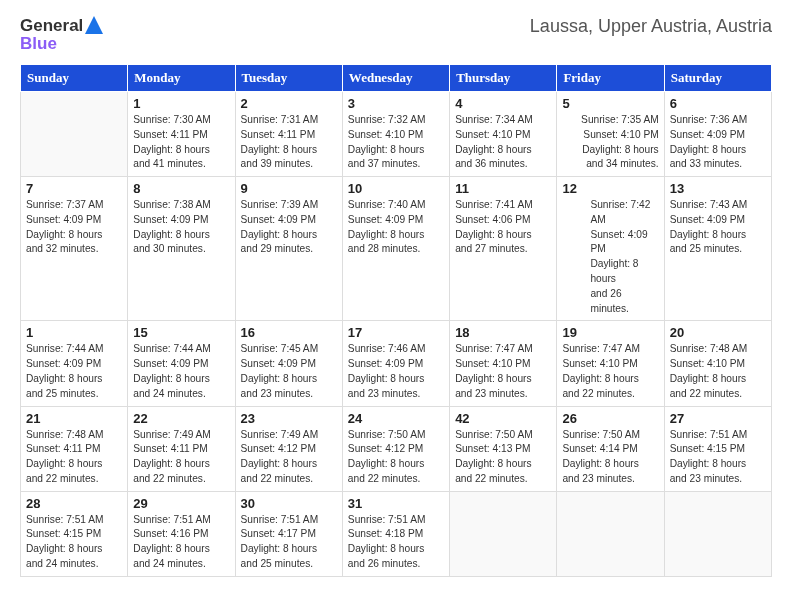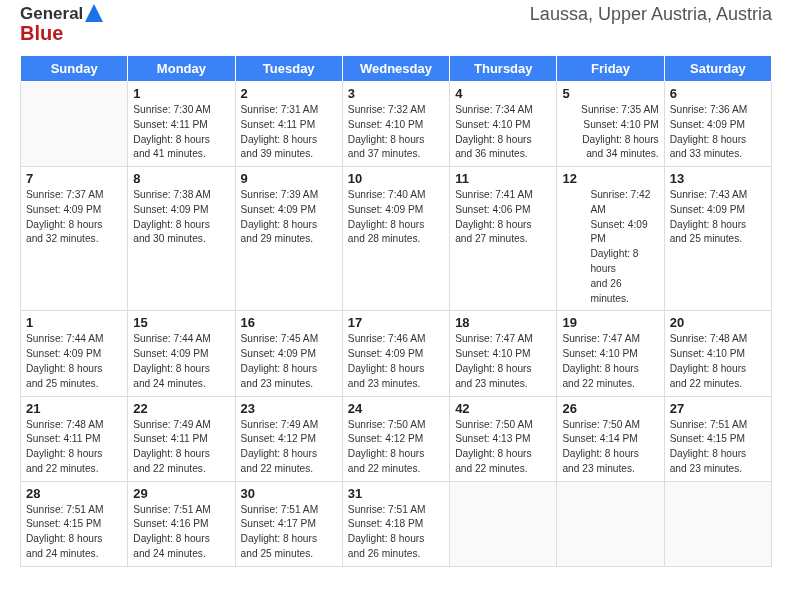--- a/index.html
+++ b/index.html
@@ -6,21 +6,21 @@
     body {
       font-family: Arial, sans-serif;
       background: #fff;
       width: 792px;
       height: 612px;
       overflow: hidden;
     }
     .page {
       width: 792px;
       height: 597px;
-      padding: 4px 20px 10px 20px;
+      padding: 16px 20px 10px 20px;
       background: #fff;
     }
     .header {
       display: flex;
       align-items: flex-start;
       justify-content: space-between;
       margin-bottom: 10px;
     }
     .logo {
       display: flex;
@@ -41,26 +41,27 @@
     .subtitle {
       font-size: 18px;
       color: #555;
     }
     .calendar {
       width: 100%;
       border-collapse: collapse;
       table-layout: fixed;
     }
     .calendar th {
-      background-color: #3b82f6;
+      background-color: #1d4ed8;
       color: #fff;
-      text-align: center;
+      text-align: left;
       padding: 5px 6px;
       font-size: 13px;
       border: 1px solid #fff;
+      font-family: Liberation Serif, serif;
     }
     .calendar td {
       vertical-align: top;
       padding: 4px 5px;
       border: 1px solid #ddd;
       font-size: 10.5px;
       color: #333;
       height: 82px;
       background: #fff;
     }
@@ -85,21 +86,21 @@
 <div class="page">
   <div class="header">
     <div class="logo">
       <div class="logo-wrapper">
         <div style="display:flex;align-items:center;">
           <span style="font-size:17px;font-weight:bold;color:#333;">General</span>
           <svg width="18" height="18" viewBox="0 0 18 18" style="margin-left:2px;margin-top:-2px;">
             <polygon points="0,18 9,0 18,18" fill="#1a73e8"></polygon>
           </svg>
         </div>
-        <span style="font-size:20px;font-weight:bold;color:#b91c1c;margin-top:-2px;">Blue</span>
+        <span style="font-size:17px;font-weight:bold;color:#8b5cf6;margin-top:-2px;">Blue</span>
       </div>
     </div>
     <div class="title-area">
       <div class="subtitle">Laussa, Upper Austria, Austria</div>
     </div>
   </div>
 
   <table class="calendar">
     <thead>
       <tr>

